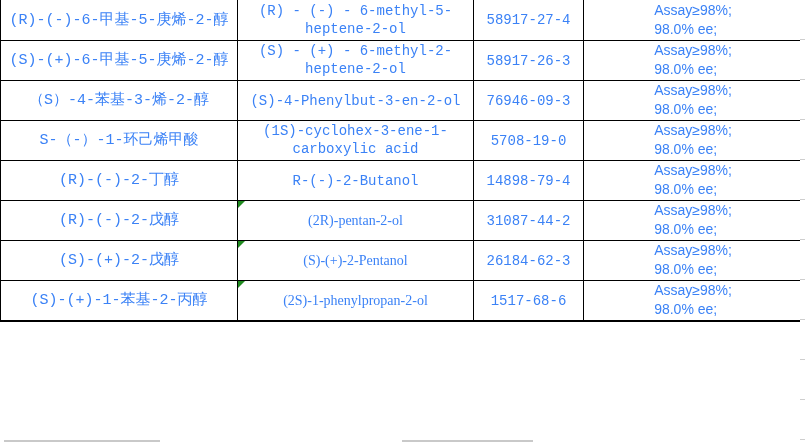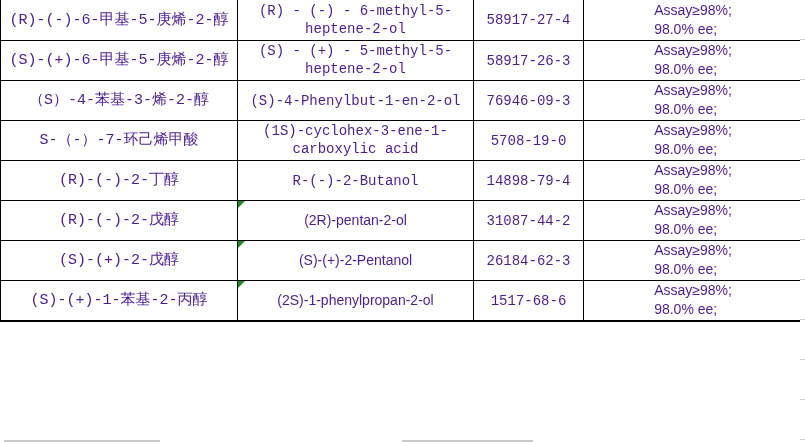--- a/index.html
+++ b/index.html
@@ -1,35 +1,35 @@
 <!DOCTYPE html>
 <html><head>
 <meta charset="utf-8">
 <style>
   html,body{margin:0;padding:0;background:#fff;}
   .screen{
     position:relative;width:805px;height:442px;background:#ffffff;
-    overflow:hidden;font-family:"Liberation Sans",sans-serif;color:#4c1d95;
+    overflow:hidden;font-family:"Liberation Sans",sans-serif;color:#3b82f6;
   }
   table.sheet{
     position:absolute;left:0;top:0;width:800px;
     border-collapse:collapse;table-layout:fixed;
   }
   table.sheet td{
     border:1px solid #000;padding:0;position:relative;
     vertical-align:middle;text-align:center;overflow:hidden;height:39px;
   }
   table.sheet tr{height:40px;}
   table.sheet tr:first-child td{border-top:none;}
   table.sheet tr:last-child td{border-bottom:2px solid #000;}
   table.sheet tr:last-child{height:38px;}
   .cell-text{white-space:pre-line;display:inline-block;line-height:18px;}
   td.cn .cell-text{font-family:"Liberation Mono","DejaVu Sans Mono",monospace;font-size:15px;}
   td.en .cell-text, td.cas .cell-text{font-family:"Liberation Mono","DejaVu Sans Mono",monospace;font-size:14px;}
-  td.en.sans-cell .cell-text{font-family:Liberation Sans, sans-serif;font-size:14px;}
+  td.en.sans-cell .cell-text{font-family:Liberation Serif, serif;font-size:14px;}
   td.spec{text-align:left;}
   td.spec .cell-text{
     font-family:"Liberation Sans",sans-serif;font-size:14px;
     line-height:19px;padding-left:2px;text-align:left;
   }
   .err-marker{
     position:absolute;top:0;left:0;width:0;height:0;
     border-top:7px solid #1f8a1f;border-right:7px solid transparent;
   }
   .gutter{
@@ -55,35 +55,35 @@
       <tr>
         <td class="cn"><span class="cell-text">(R)-(-)-6-甲基-5-庚烯-2-醇</span></td>
         <td class="en"><span class="cell-text">(R) - (-) - 6-methyl-5-
 heptene-2-ol</span></td>
         <td class="cas"><span class="cell-text">58917-27-4</span></td>
         <td class="spec"><span class="cell-text">Assay≥98%;
 98.0% ee;</span></td>
       </tr>
       <tr>
         <td class="cn"><span class="cell-text">(S)-(+)-6-甲基-5-庚烯-2-醇</span></td>
-        <td class="en"><span class="cell-text">(S) - (+) - 5-methyl-5-
+        <td class="en"><span class="cell-text">(S) - (+) - 6-methyl-2-
 heptene-2-ol</span></td>
         <td class="cas"><span class="cell-text">58917-26-3</span></td>
         <td class="spec"><span class="cell-text">Assay≥98%;
 98.0% ee;</span></td>
       </tr>
       <tr>
         <td class="cn"><span class="cell-text">（S）-4-苯基-3-烯-2-醇</span></td>
-        <td class="en"><span class="cell-text">(S)-4-Phenylbut-1-en-2-ol</span></td>
+        <td class="en"><span class="cell-text">(S)-4-Phenylbut-3-en-2-ol</span></td>
         <td class="cas"><span class="cell-text">76946-09-3</span></td>
         <td class="spec"><span class="cell-text">Assay≥98%;
 98.0% ee;</span></td>
       </tr>
       <tr>
-        <td class="cn"><span class="cell-text">S-（-）-7-环己烯甲酸</span></td>
+        <td class="cn"><span class="cell-text">S-（-）-1-环己烯甲酸</span></td>
         <td class="en"><span class="cell-text">(1S)-cyclohex-3-ene-1-
 carboxylic acid</span></td>
         <td class="cas"><span class="cell-text">5708-19-0</span></td>
         <td class="spec"><span class="cell-text">Assay≥98%;
 98.0% ee;</span></td>
       </tr>
       <tr>
         <td class="cn"><span class="cell-text">(R)-(-)-2-丁醇</span></td>
         <td class="en"><span class="cell-text">R-(-)-2-Butanol</span></td>
         <td class="cas"><span class="cell-text">14898-79-4</span></td>

